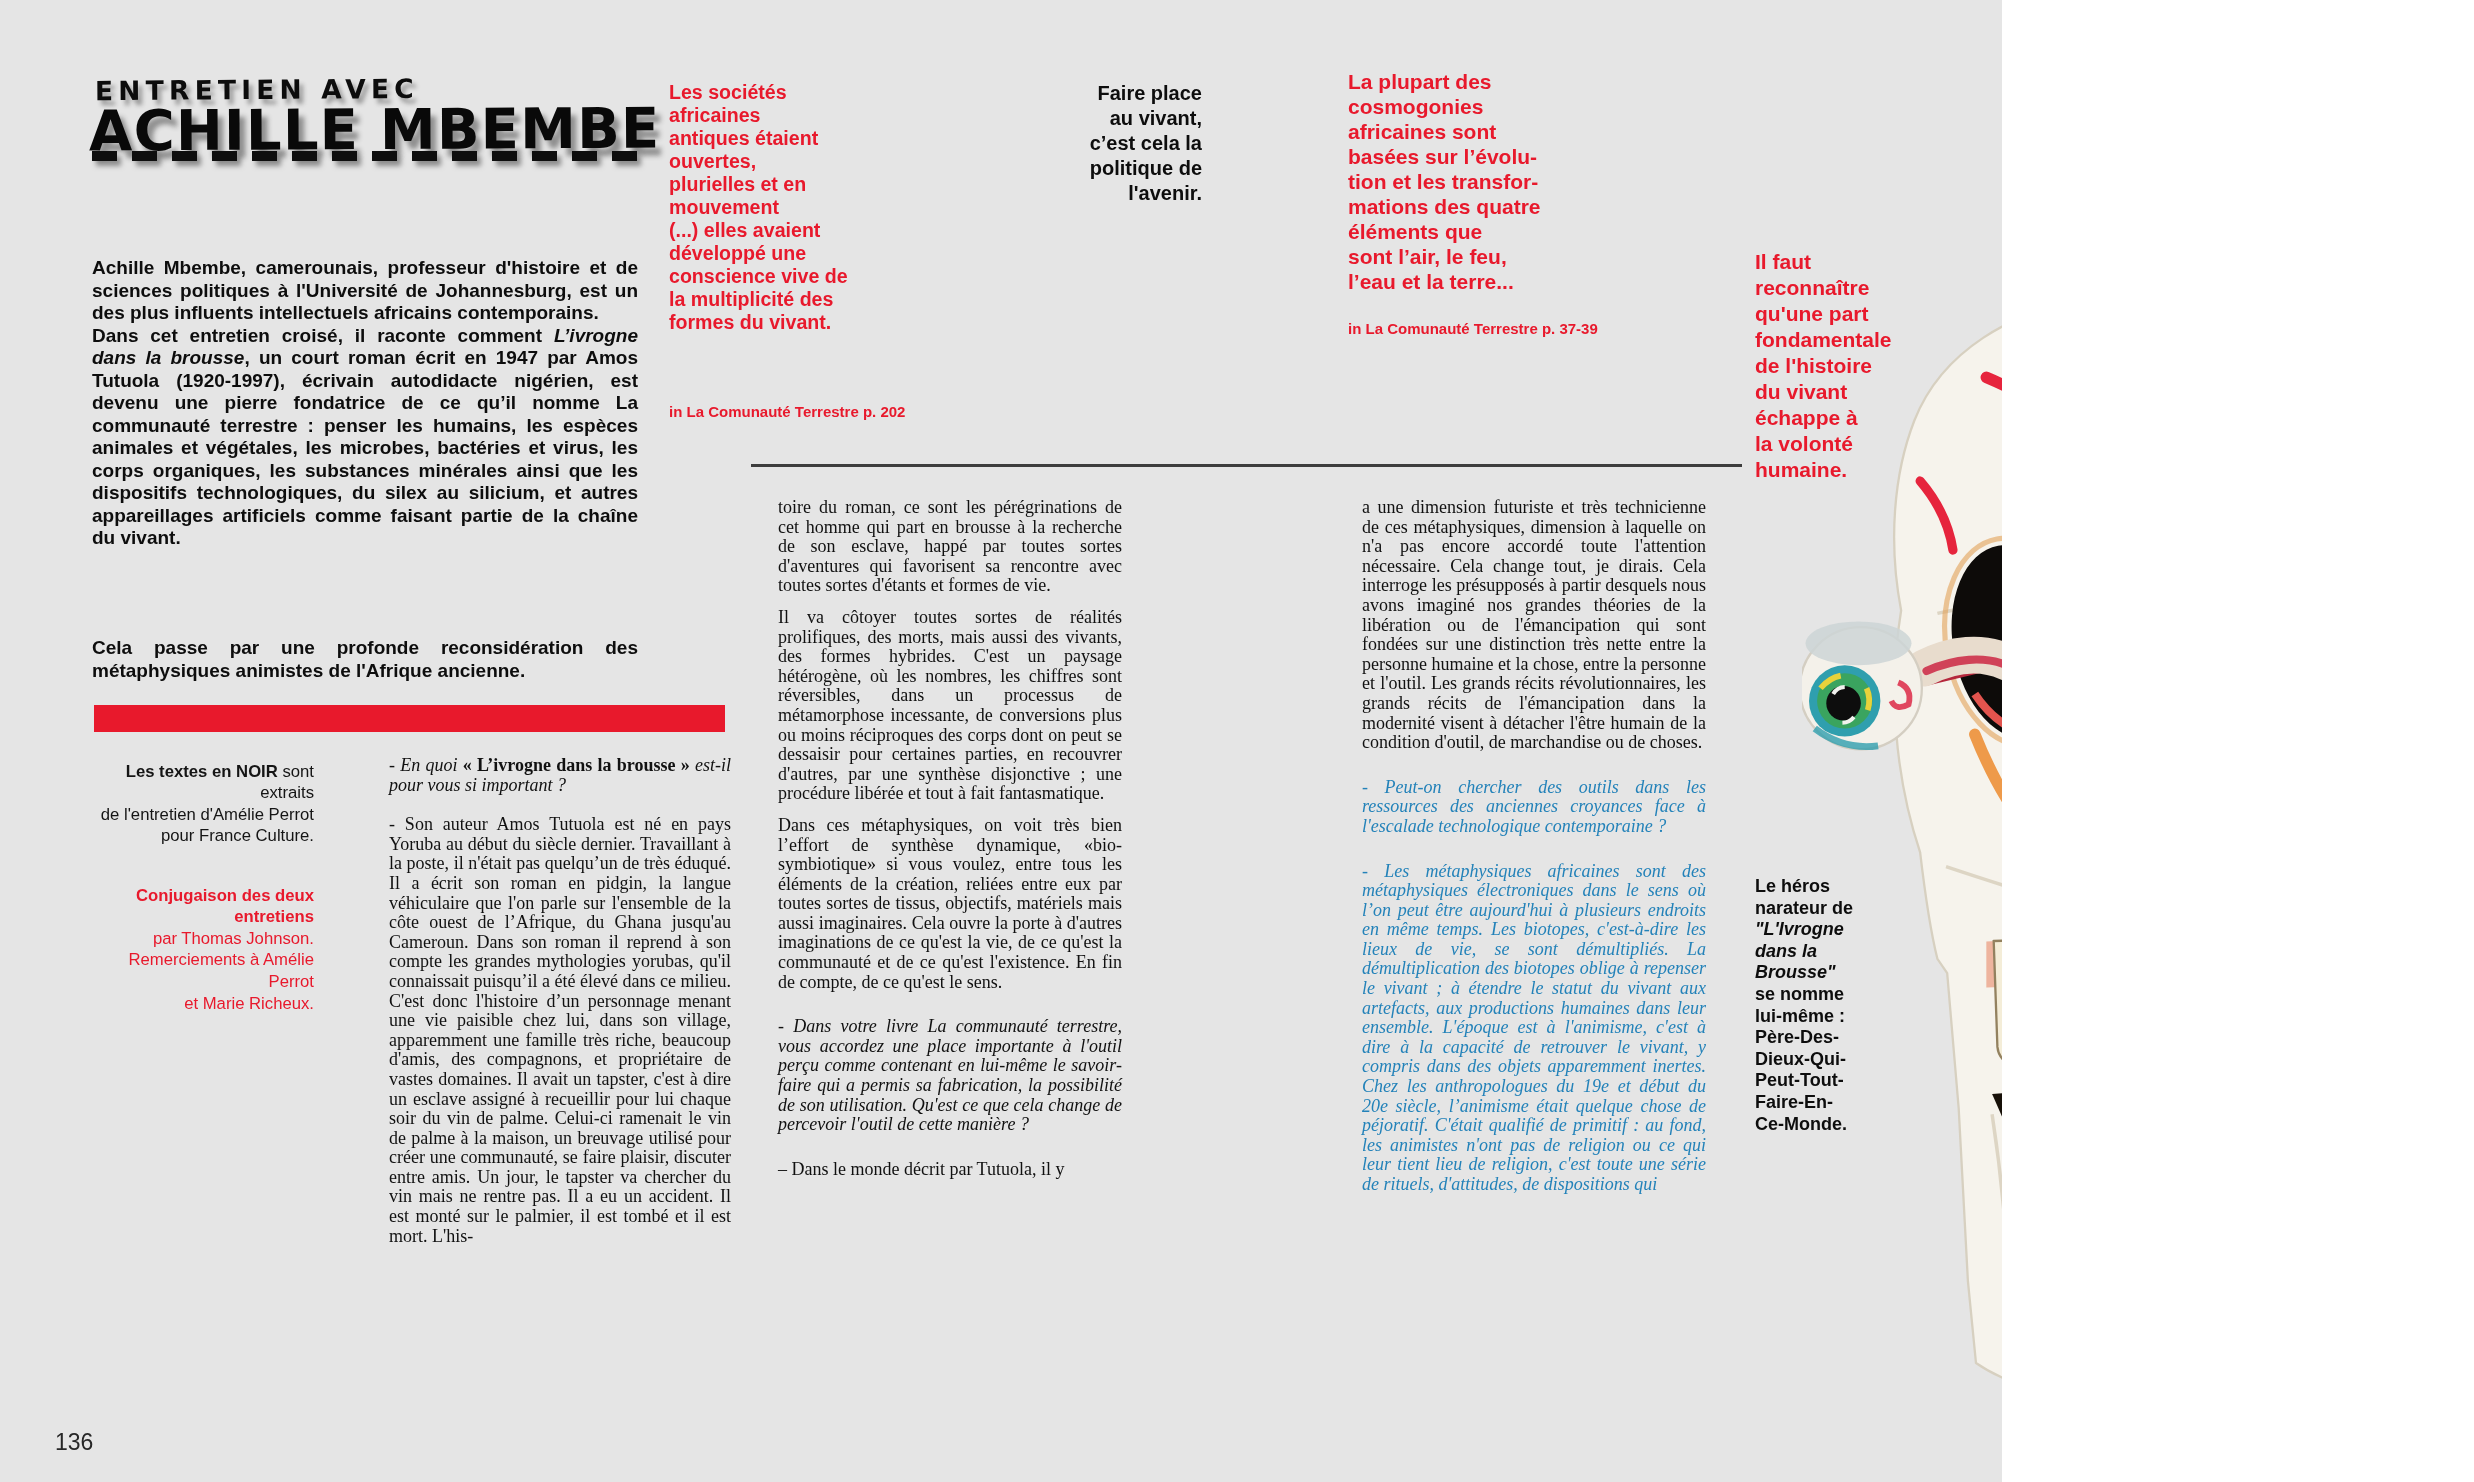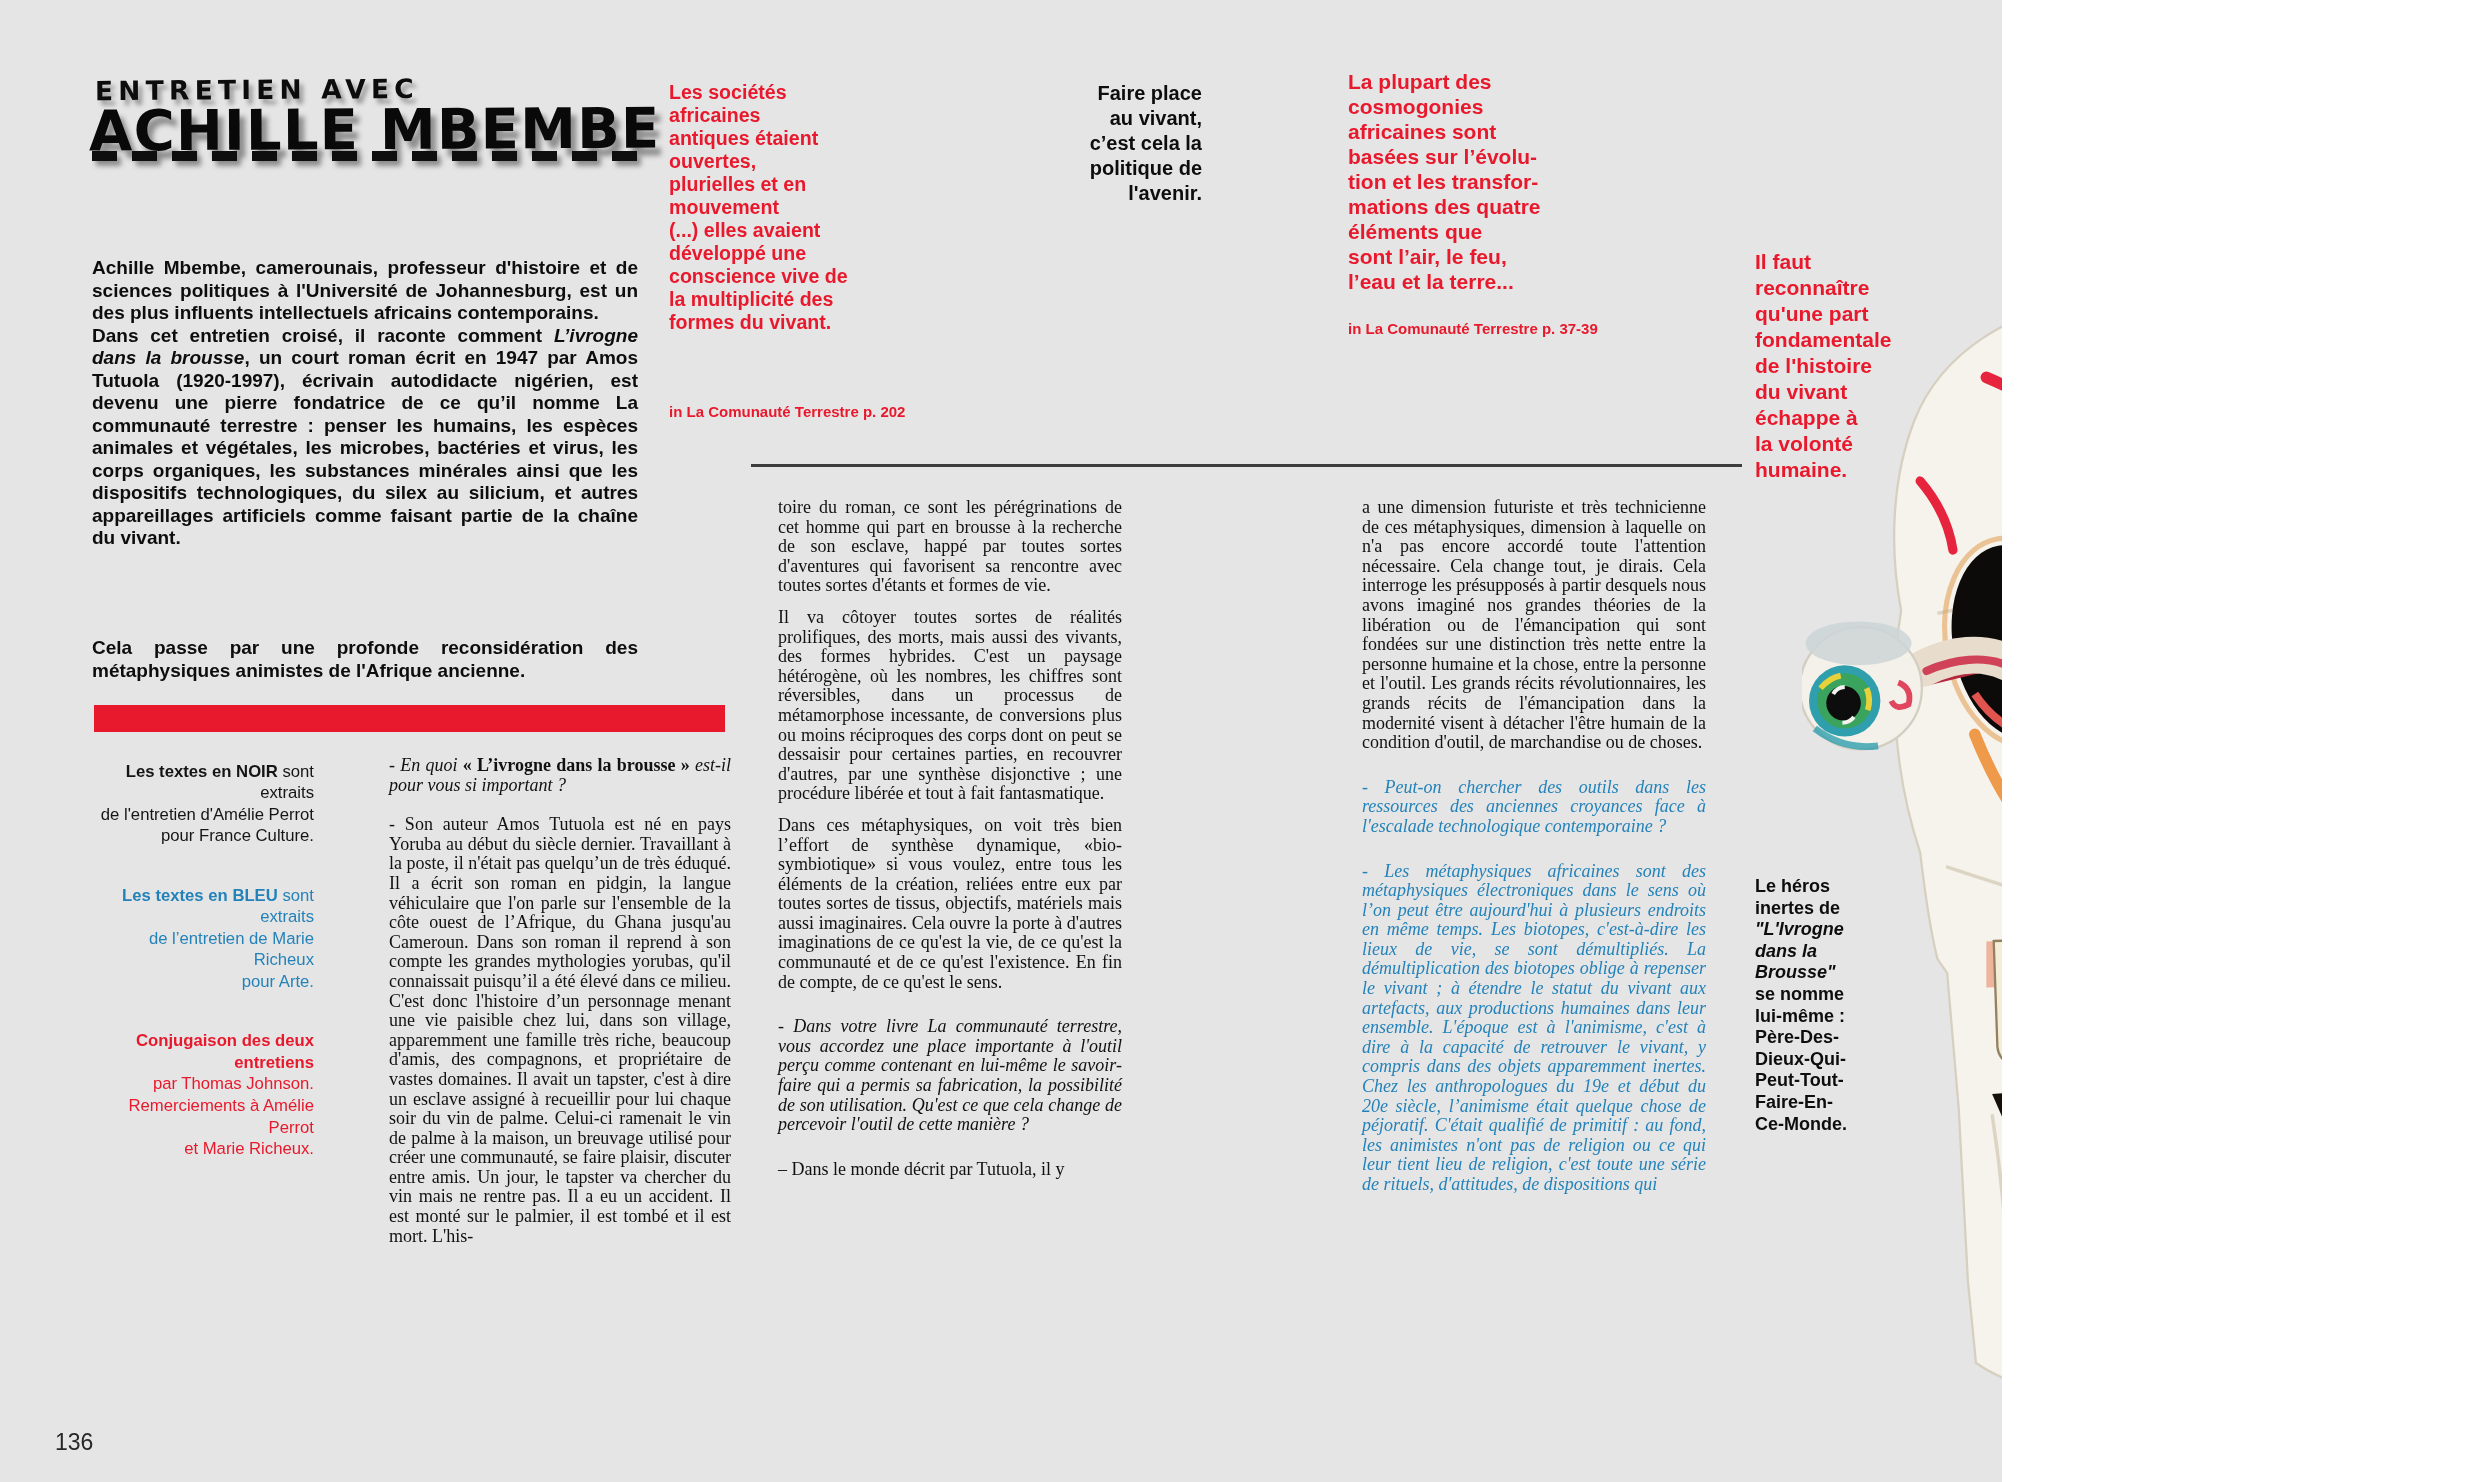--- a/index.html
+++ b/index.html
@@ -79,23 +79,20 @@
 
   <div class="intro" data-name="intro-paragraph"><span>Achille Mbembe, camerounais, professeur d'histoire et de sciences politiques à l'Université de Johannesburg, est un des plus influents intellectuels africains contemporains.
 Dans cet entretien croisé, il raconte comment </span><span class="it">L’ivrogne dans la brousse</span><span>, un court roman écrit en 1947 par Amos Tutuola (1920-1997), écrivain autodidacte nigérien, est devenu une pierre fondatrice de ce qu’il nomme La communauté terrestre : penser les humains, les espèces animales et végétales, les microbes, bactéries et virus, les corps organiques, les substances minérales ainsi que les dispositifs technologiques, du silex au silicium, et autres appareillages artificiels comme faisant partie de la chaîne du vivant.</span></div>
   <div class="intro2" data-name="intro-paragraph-2">Cela passe par une profonde  reconsidération des métaphysiques animistes de l'Afrique ancienne.</div>
   <div class="redbar" data-name="red-divider-bar"></div>
 
   <aside class="legend" data-name="sources-legend">
     <p data-name="legend-noir"><span class="b">Les textes en NOIR</span><span>  sont extraits
 de l'entretien d'Amélie Perrot
 pour France Culture.</span></p>
-    <p class="blue" data-name="legend-bleu"><span class="b">Les textes en BLEU</span><span> sont extraits
-de l’entretien de Marie Richeux
-pour Arte.</span></p>
     <p class="red" data-name="legend-rouge"><span class="b">Conjugaison des deux entretiens</span><span>
 par Thomas Johnson.
 Remerciements à Amélie Perrot
 et Marie Richeux.</span></p>
   </aside>
 
   <div class="pq pq-societes" data-name="pullquote-societes">Les sociétés
 africaines
 antiques étaient
 ouvertes,
@@ -125,21 +122,21 @@
   <div class="pq pq-ilfaut" data-name="pullquote-il-faut">Il faut
 reconnaître
 qu'une part
 fondamentale
 de l'histoire
 du vivant
 échappe à
 la volonté
 humaine.</div>
   <div class="pq pq-heros" data-name="pullquote-heros"><span>Le héros
-inertes de
+narateur de
 </span><span class="it">"L'Ivrogne
 dans la
 Brousse"</span><span>
 se nomme
 lui-même :
 Père-Des-
 Dieux-Qui-
 Peut-Tout-
 Faire-En-
 Ce-Monde.</span></div>

